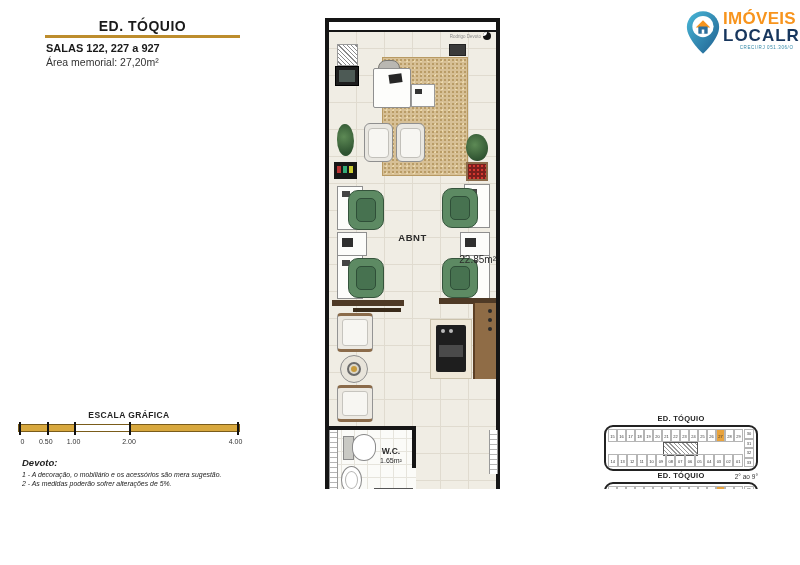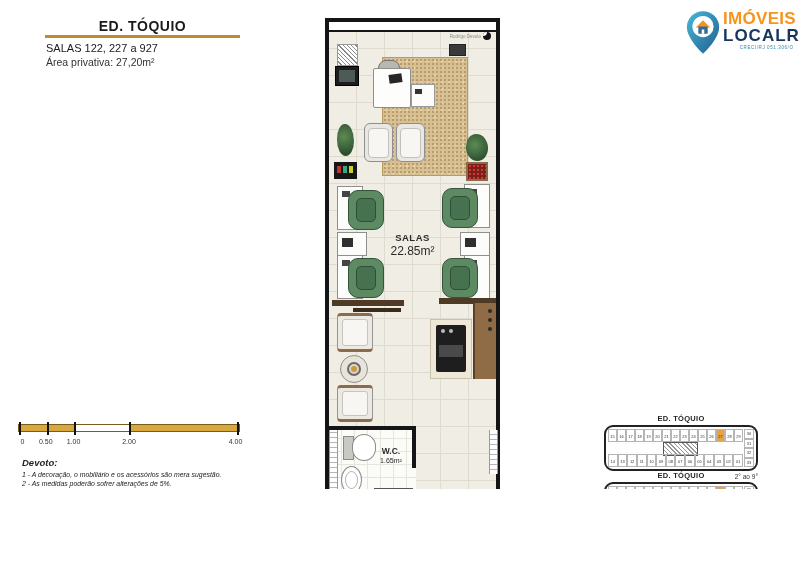--- a/index.html
+++ b/index.html
@@ -3,21 +3,21 @@
 <meta charset="utf-8">
 <style>
   html,body{margin:0;padding:0;background:#fff;}
   .canvas{position:relative;width:800px;height:489px;background:#fff;overflow:hidden;
     font-family:"Liberation Sans",sans-serif;color:#222;}
   .abs{position:absolute;}
 
   
   .hdr-title{left:45px;top:18px;width:195px;text-align:center;font-weight:bold;font-size:14px;letter-spacing:.5px;color:#1a1a1a;}
   .hdr-bar{left:45px;top:35px;width:195px;height:3px;background:#bd8d2d;}
-  .hdr-salas{left:46px;top:42px;font-weight:normal;font-size:11px;color:#1a1a1a;}
+  .hdr-salas{left:46px;top:42px;font-weight:bold;font-size:11px;color:#1a1a1a;}
   .hdr-area{left:46px;top:56px;font-size:10.5px;color:#333;}
 
   
   .logo{left:686px;top:10px;display:flex;align-items:flex-start;gap:3px;}
   .logo-text{line-height:1;}
   .logo-l1{font-size:17px;font-weight:bold;color:#f7941d;letter-spacing:.3px;}
   .logo-l2{font-size:17px;font-weight:bold;color:#17365d;letter-spacing:1px;}
   .logo-creci{font-size:4.5px;color:#2e86a6;letter-spacing:.6px;text-align:center;margin-top:2px;}
 
   
@@ -51,21 +51,21 @@
   .flowers{left:137px;top:140px;width:22px;height:19px;background:#7a1f1c;border:2px solid #8b6b4a;box-sizing:border-box;
     background-image:radial-gradient(#d4372f 1.2px,transparent 1.3px);background-size:4px 4px;}
   .ws-desk{background:#fdfdfb;border:1px solid #8f8f8f;}
   .ws-desk i{position:absolute;width:8px;height:6px;background:#444;top:4px;left:4px;}
   .chair-g{background:#5d8a63;border:1px solid #35543c;border-radius:10px;}
   .chair-g i{position:absolute;inset:18% 22%;background:#477250;border:1px solid #2f4f38;border-radius:5px;}
   .printer{background:#fcfcfa;border:1px solid #8f8f8f;}
   .printer i{position:absolute;left:4px;top:5px;width:11px;height:9px;background:#2f2f2f;}
   .sala-label{left:0;top:210px;width:167px;text-align:center;color:#2b2b2b;}
   .sala-name{font-weight:bold;font-size:9.5px;letter-spacing:.5px;}
-  .sala-area{font-size:12px;margin-top:1px;}
+  .sala-area{font-size:10px;margin-top:11px;text-align:right;}
   .shelf{background:#4f3a26;}
   .armchair{background:#ece9e2;border:1px solid #949494;border-top:3px solid #8b6b4a;border-bottom:3px solid #8b6b4a;box-sizing:border-box;border-radius:4px;}
   .armchair i{position:absolute;inset:3px 4px;background:#f7f6f2;border:1px solid #c6c4be;border-radius:3px;}
   .roundtable{left:11px;top:333px;width:26px;height:26px;border-radius:50%;background:#e8e4da;border:1px solid #8f8f8f;}
   .roundtable i{position:absolute;inset:6px;border-radius:50%;border:2px solid #6b6b6b;background:#dcd7c9;}
   .roundtable b{position:absolute;left:10px;top:10px;width:6px;height:6px;border-radius:50%;background:#c79a3c;}
   .mat{left:101px;top:297px;width:40px;height:58px;background:#efe8d8;border:1px solid #cbc2ac;}
   .coffee{left:107px;top:303px;width:30px;height:47px;background:#1e1e1e;border-radius:2px;}
   .coffee i{position:absolute;left:3px;top:20px;right:3px;height:12px;background:#4a4a4a;}
   .coffee b{position:absolute;left:5px;top:4px;width:4px;height:4px;border-radius:50%;background:#bbb;box-shadow:8px 0 0 #bbb;}
@@ -124,21 +124,21 @@
   .kp-footer{left:583px;top:539px;width:215px;text-align:center;font-size:8px;color:#333;}
 </style>
 </head>
 <body>
 
 <div class="canvas">
 
   <div class="abs hdr-title">ED. TÓQUIO</div>
   <div class="abs hdr-bar"></div>
   <div class="abs hdr-salas">SALAS 122, 227 a 927</div>
-  <div class="abs hdr-area">Área privativa: 27,20m²</div>
+  <div class="abs hdr-area">Área memorial: 27,20m²</div>
 
   <div class="abs logo">
     <span>
       <svg width="34" height="45" viewBox="0 0 40 52">
         <defs>
             <linearGradient id="pg" x1="0" y1="0" x2="1" y2="1">
           <stop offset="0" stop-color="#49b8d8"></stop>
               <stop offset="1" stop-color="#1f5f8f"></stop>
         </linearGradient>
           </defs>
@@ -217,21 +217,21 @@
         <i></i>
       </div>
     <div class="abs ws-desk" style="left:135px;top:233px;width:24px;height:42px;">
         <i></i>
       </div>
     <div class="abs chair-g" style="left:113px;top:236px;width:34px;height:38px;">
         <i></i>
       </div>
 
     <div class="abs sala-label">
-      <div class="sala-name">SALAS</div>
+      <div class="sala-name">ABNT</div>
       <div class="sala-area">22.85m²</div>
     </div>
 
     <div class="abs shelf" style="left:3px;top:278px;width:72px;height:6px;"></div>
     <div class="abs shelf" style="left:24px;top:286px;width:48px;height:4px;background:#3a2b1a;"></div>
     <div class="abs shelf" style="left:110px;top:276px;width:57px;height:6px;"></div>
 
     <div class="abs armchair" style="left:8px;top:291px;width:36px;height:39px;">
         <i></i>
       </div>
@@ -270,20 +270,21 @@
 
     <div class="abs entry-gap">
       <b style="left:0;"></b>
         <b style="right:0;"></b>
     </div>
   </div>
 
   <div class="abs arrow-head"></div>
   <div class="abs arrow-stem"></div>
 
+  <div class="abs scale-title">ESCALA GRÁFICA</div>
   <div class="abs scalebar">
     <span class="seg" style="left:0;width:12.5%;"></span>
     <span class="seg" style="left:12.5%;width:12.5%;"></span>
     <span class="seg" style="left:50%;width:50%;"></span>
     <span class="tick" style="left:0;"></span>
     <span class="tick" style="left:12.5%;"></span>
     <span class="tick" style="left:25%;"></span>
     <span class="tick" style="left:50%;"></span>
     <span class="tick" style="right:0;"></span>
   </div>

